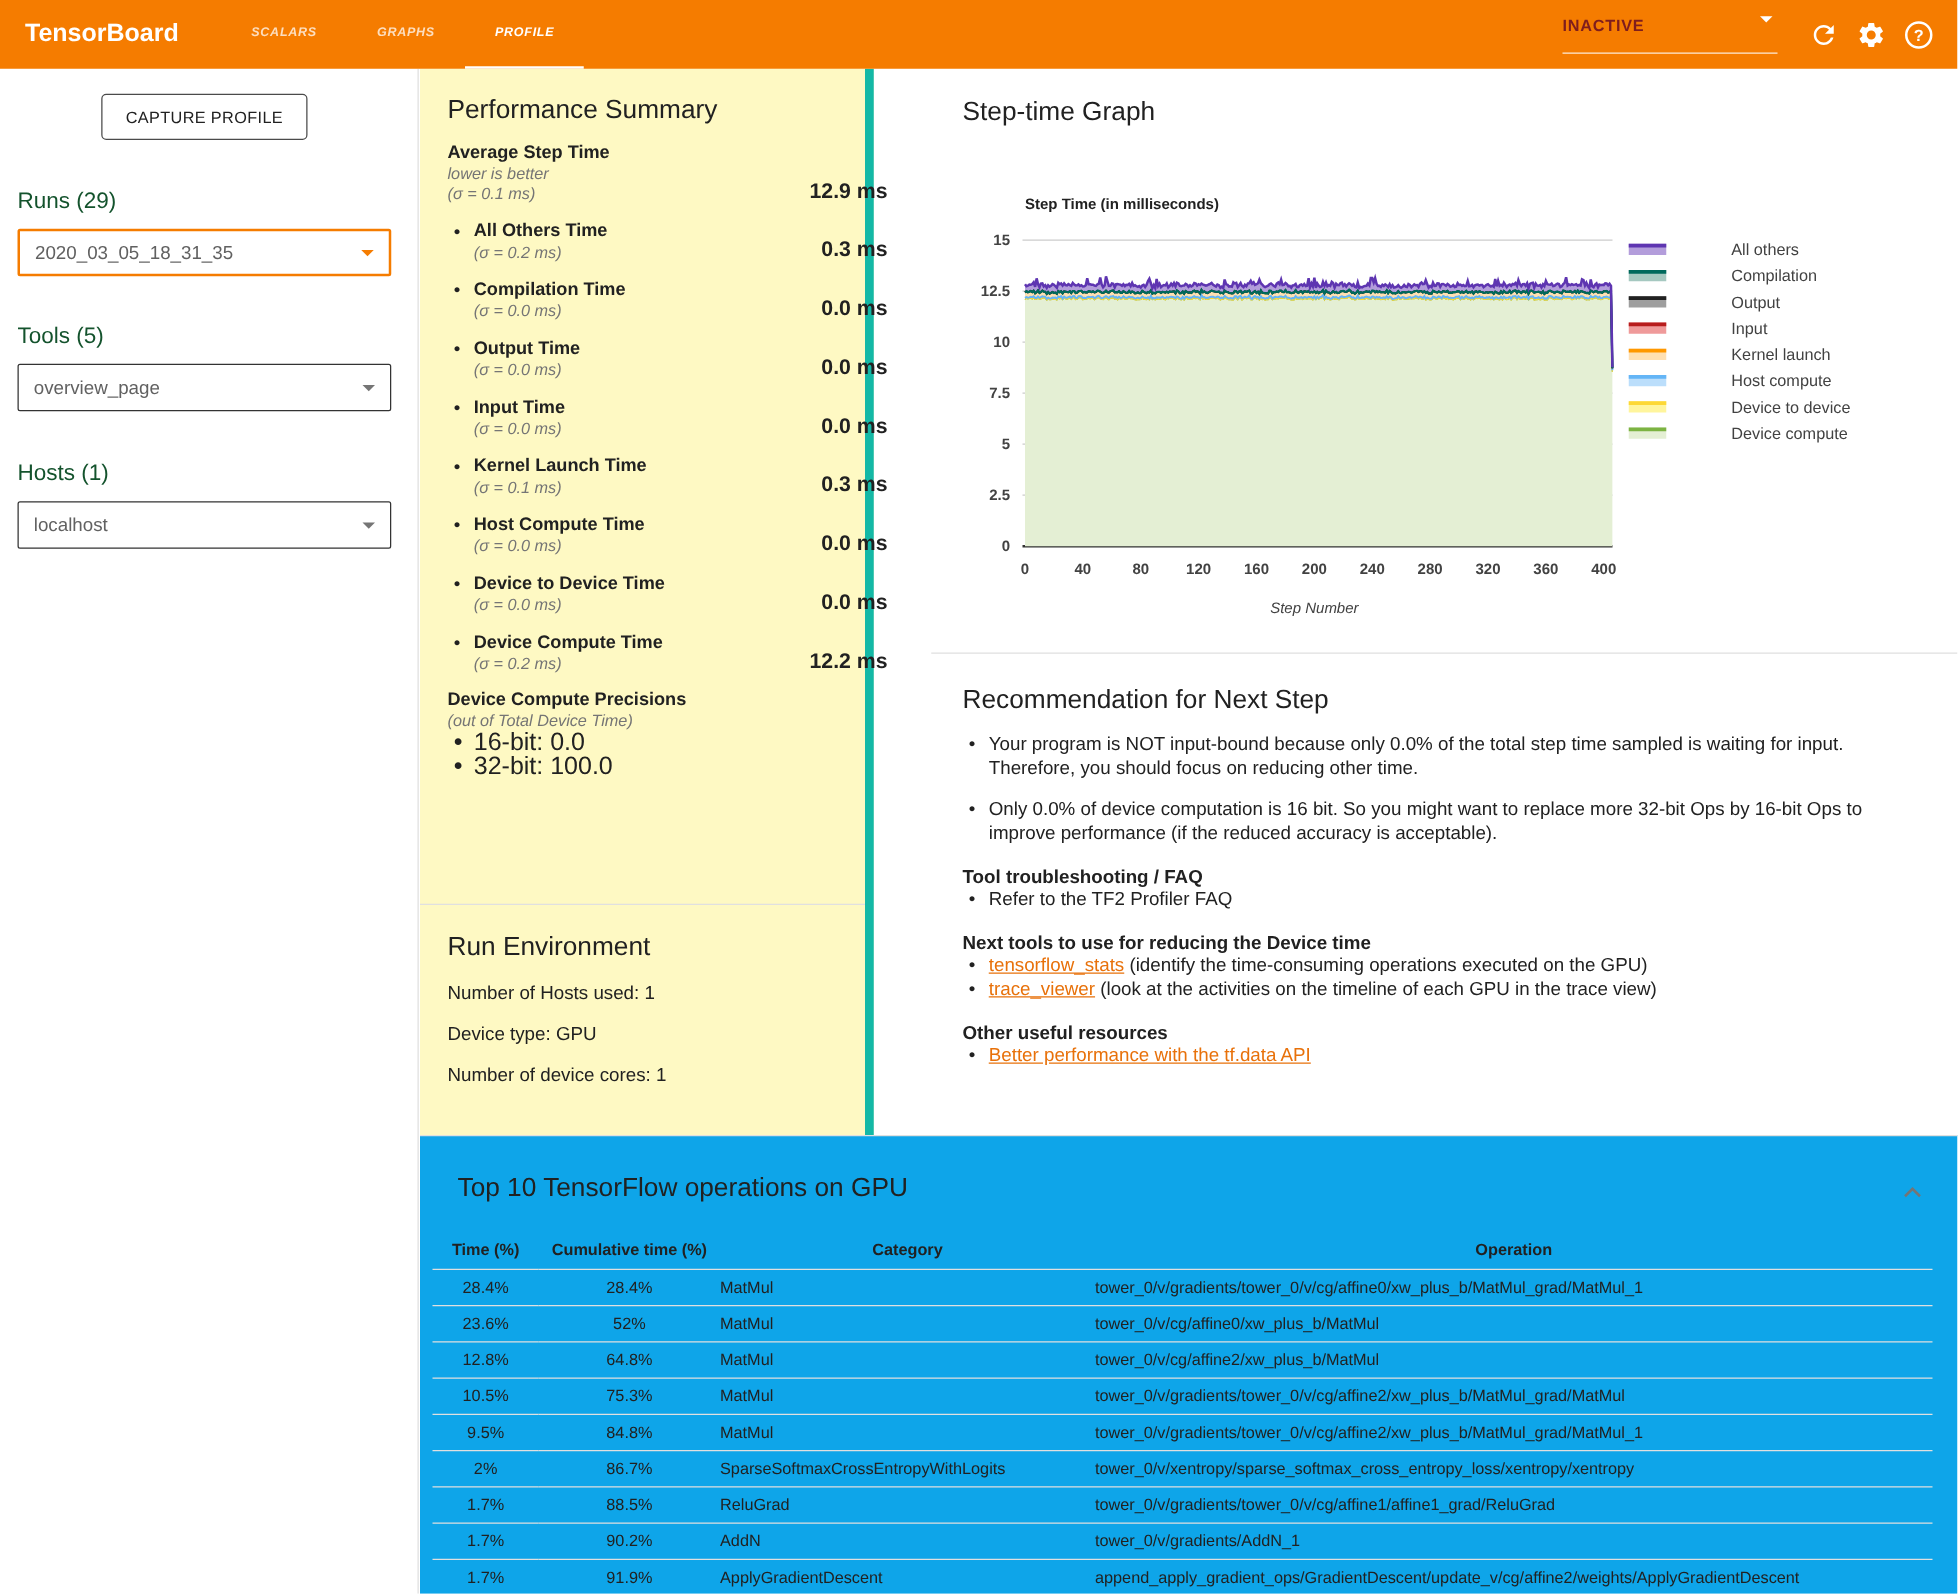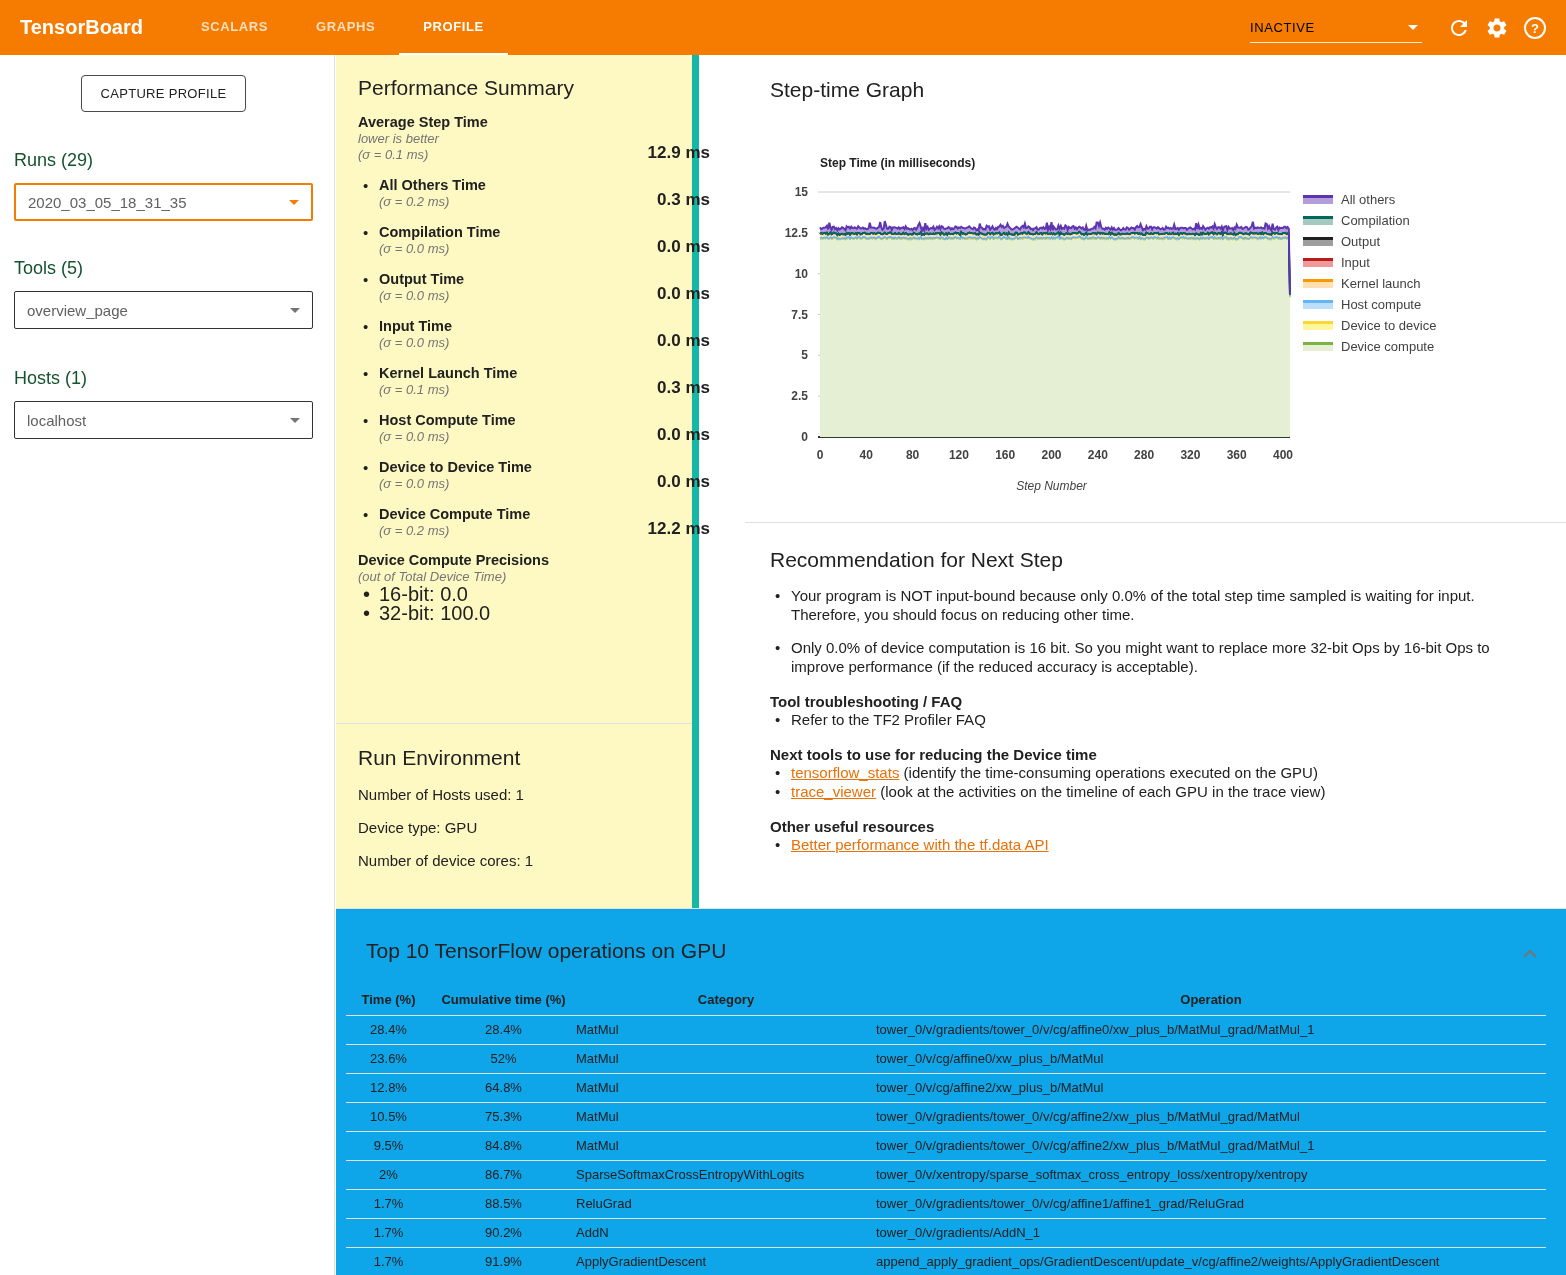--- a/index.html
+++ b/index.html
@@ -3,24 +3,24 @@
 <meta charset="utf-8">
 <style>
   * { margin:0; padding:0; box-sizing:border-box; }
   html,body { background:#fff; }
   body { font-family:"Liberation Sans", sans-serif; color:#212121; width:1566px; height:1275px; position:relative; overflow:hidden; }
 
   
   .topbar { position:absolute; left:0; top:0; width:1566px; height:55px; background:#f57c00; display:flex; align-items:center; z-index:10; }
   .brand { color:#fff; font-size:20px; font-weight:700; padding-left:20px; width:165px; }
   .tabs { display:flex; height:55px; margin-left:12px; }
-  .tab { display:flex; align-items:center; padding:0 24px; height:55px; color:rgba(255,255,255,.75); font-size:13px; font-weight:700; letter-spacing:.6px; cursor:pointer; border-bottom:2px solid transparent; }
+  .tab { display:flex; align-items:center; padding:0 24px; height:55px; color:rgba(255,255,255,.75); font-size:10px; font-weight:700; letter-spacing:.6px; cursor:pointer; border-bottom:2px solid transparent;font-style:italic; }
   .tab.active { color:#fff; border-bottom:2px solid #fff; }
   .topbar-right { margin-left:auto; display:flex; align-items:center; padding-right:12px; }
-  .status-select { width:172px; height:30px; display:flex; align-items:center; justify-content:space-between; border-bottom:1px solid rgba(255,255,255,.85); color:#000000; font-size:13px; font-weight:400; letter-spacing:.6px; margin-right:18px; cursor:pointer; }
+  .status-select { width:172px; height:30px; display:flex; justify-content:space-between; border-bottom:1px solid rgba(255,255,255,.85); color:#7f1d1d; font-size:13px; font-weight:700; letter-spacing:.6px; margin-right:18px; cursor:pointer; }
   .caret-down-white { width:0; height:0; border-left:5px solid transparent; border-right:5px solid transparent; border-top:5px solid #fff; margin-right:4px; }
   .bar-icon { width:24px; height:24px; margin:0 7px; color:#fff; cursor:pointer; }
   .bar-icon svg { width:24px; height:24px; fill:#fff; }
 
   
   .sidebar { position:absolute; left:0; top:55px; width:335px; height:1220px; border-right:1px solid #e0e0e0; background:#fff; }
   .capture-btn { position:absolute; left:81px; top:20px; width:165px; height:37px; background:#fff; border:1px solid #4a4a4a; border-radius:4px; font-family:"Liberation Sans",sans-serif; font-size:13px; font-weight:500; letter-spacing:.3px; color:#212121; cursor:pointer; }
   .side-label { position:absolute; left:14px; font-size:18px; color:#14532d; }
   .side-select { position:absolute; left:14px; width:299px; height:38px; display:flex; align-items:center; justify-content:space-between; padding:0 12px; font-size:15px; color:#616161; background:#fff; cursor:pointer; }
   .sel-runs  { border:2px solid #f57c00; border-radius:2px; }
@@ -47,21 +47,21 @@
   .prec-list li::before { content:"•"; position:absolute; left:5px; color:#212121; }
   .runenv { border-top:1px solid #e0e0e0; padding:22px 0 0 22px; }
   .env-line { font-size:15px; color:#212121; margin-top:16px; }
 
   
   .main-right { position:absolute; left:745px; top:55px; width:821px; height:853px; background:#fff; }
   .chart-sec { position:relative; height:468px; border-bottom:1px solid #e0e0e0; }
   .chart-sec .sec-title { position:absolute; left:25px; top:23px; }
   .chart-svg { position:absolute; left:17px; top:95px; }
   .legend { position:absolute; left:558px; top:134px; }
-  .legend-item { display:flex; align-items:center; height:21px; }
+  .legend-item { display:flex; align-items:center; height:21px;gap:44px; }
   .legend-swatch { width:30px; height:9px; border-top:3px solid #000; }
   .legend-label { margin-left:8px; font-size:13px; color:#424242; }
 
   .reco { padding:25px 25px 0 25px; }
   .reco-bullets { list-style:none; margin-top:14px; width:775px; }
   .reco-bullets > li { position:relative; padding-left:21px; font-size:15px; line-height:19px; margin-bottom:14px; color:#212121; }
   .reco-bullets > li::before { content:"•"; position:absolute; left:5px; color:#212121; }
   .reco-h { font-size:15px; font-weight:700; margin-top:17px; color:#212121; }
   .reco-list { list-style:none; }
   .reco-list li { position:relative; padding-left:21px; font-size:15px; line-height:19px; color:#212121; }

